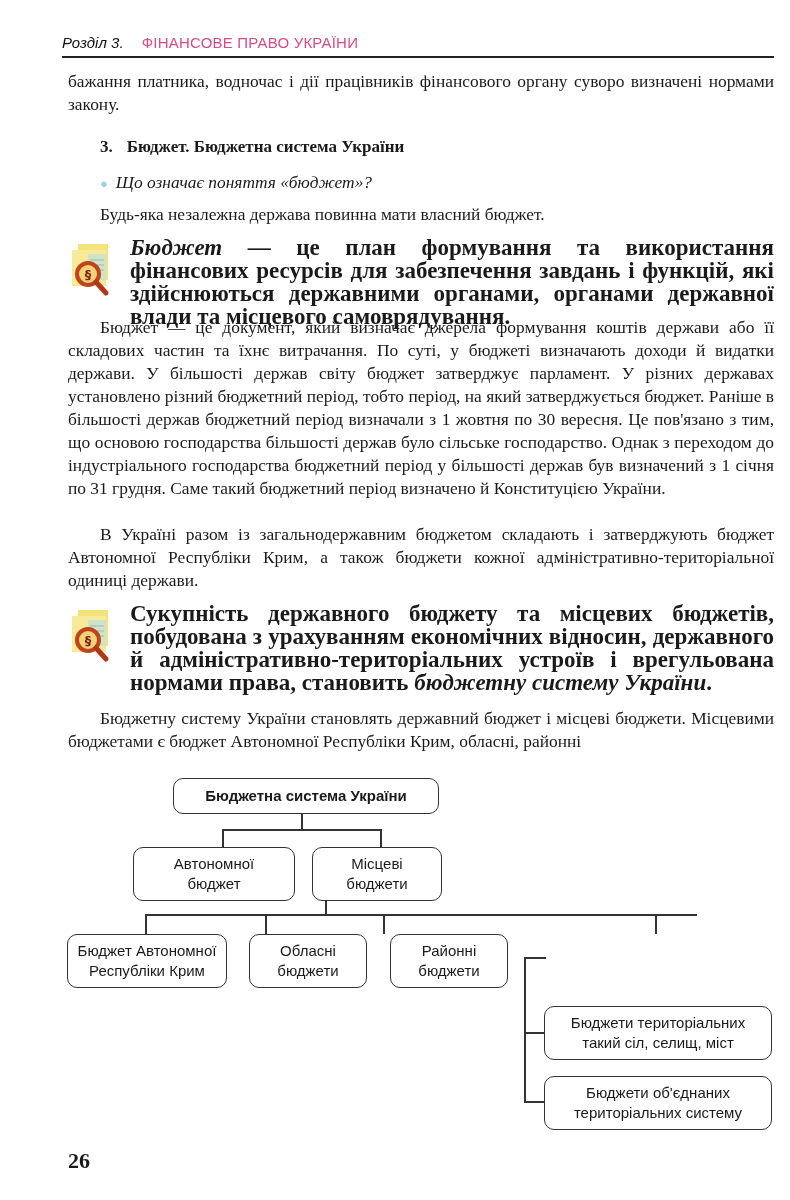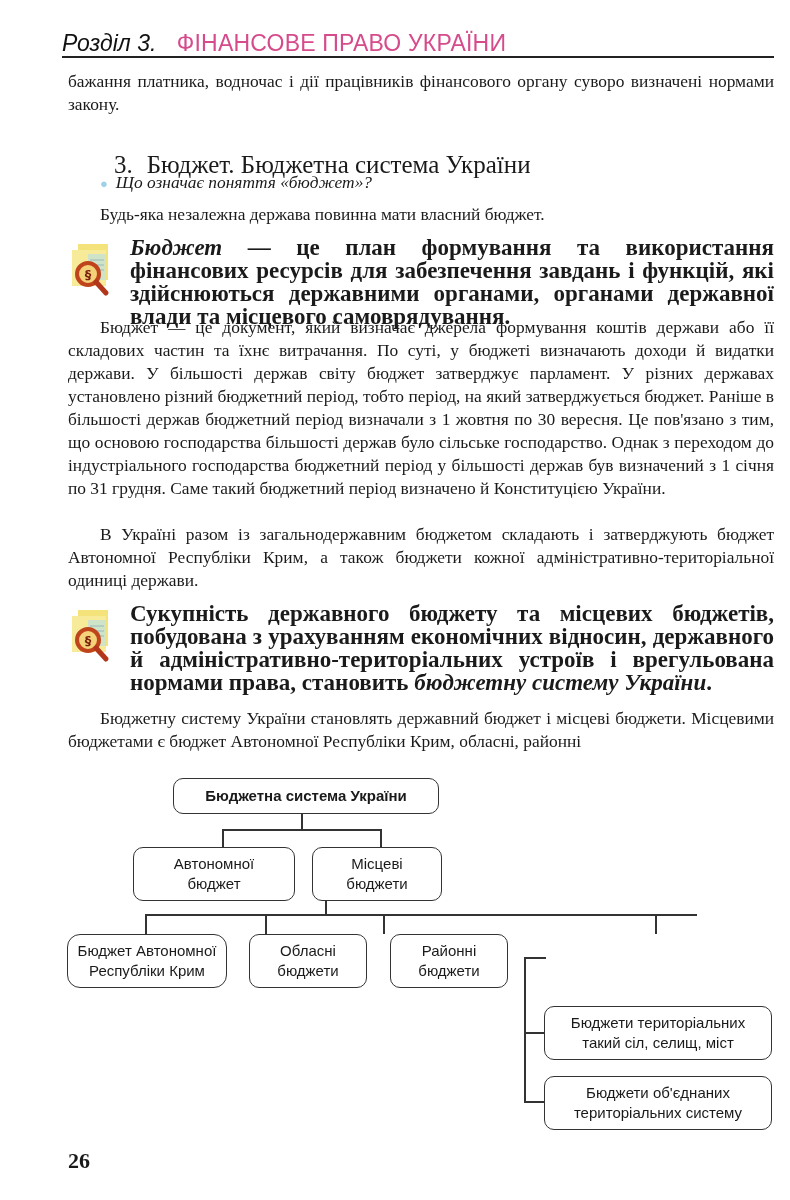--- a/index.html
+++ b/index.html
@@ -3,31 +3,31 @@
   <meta charset="utf-8">
   <style>
     html, body { margin: 0; padding: 0; }
     body {
       width: 790px; height: 1200px; background: #ffffff; position: relative; overflow: hidden;
       font-family: "Liberation Serif", "DejaVu Serif", serif; color: #1a1a1a;
     }
     .header {
       position: absolute; left: 62px; top: 32px; width: 712px; height: 24px;
       border-bottom: 2px solid #222; font-family: "Liberation Sans", "DejaVu Sans", sans-serif;
-      font-size: 23px; line-height: 22px;
+      font-size: 15px; line-height: 22px;
     }
     .header .sec { font-style: italic; color: #111; margin-right: 14px; }
     .header .title { color: #d64b8b; letter-spacing: 0.2px; }
     .p {
       position: absolute; left: 68px; width: 706px; font-size: 17.4px; line-height: 23px;
       text-align: justify; margin: 0;
     }
     .indent { text-indent: 32px; }
     .h3 {
-      position: absolute; left: 98px; top: 135px; font-weight: normal; font-size: 25px; margin: 16px;
+      position: absolute; left: 98px; top: 135px; font-weight: bold; font-size: 17px; margin: 2px;
     }
     .h3 .num { margin-right: 14px; }
     .question {
       position: absolute; left: 100px; top: 172px; font-style: italic; font-size: 17.4px;
     }
     .question .dot { color: #9cd1e6; font-style: normal; margin-right: 8px; font-size: 13px; }
     .def {
       position: absolute; left: 130px; width: 644px; font-weight: bold; font-size: 23px;
       line-height: 23px; text-align: justify; margin: 0;
     }
@@ -124,21 +124,21 @@
       <span>Бюджетна система України</span>
     </div>
 
   <div class="box" style="left:133px; top:847px; width:162px; height:54px;">
       <span style="width:100px;">Автономної бюджет</span>
     </div>
   <div class="box" style="left:312px; top:847px; width:130px; height:54px;">
       <span style="width:90px;">Місцеві бюджети</span>
     </div>
 
-  <div class="box" style="left:67px; top:934px; width:160px; height:54px;border-radius:13px;">
+  <div class="box" style="left:67px; top:934px; width:160px; height:54px;">
       <span style="width:156px;">Бюджет Автономної Республіки Крим</span>
     </div>
   <div class="box" style="left:249px; top:934px; width:118px; height:54px;">
       <span style="width:80px;">Обласні бюджети</span>
     </div>
   <div class="box" style="left:390px; top:934px; width:118px; height:54px;">
       <span style="width:80px;">Районні бюджети</span>
     </div>
 
   <div class="box" style="left:544px; top:1006px; width:228px; height:54px;">

